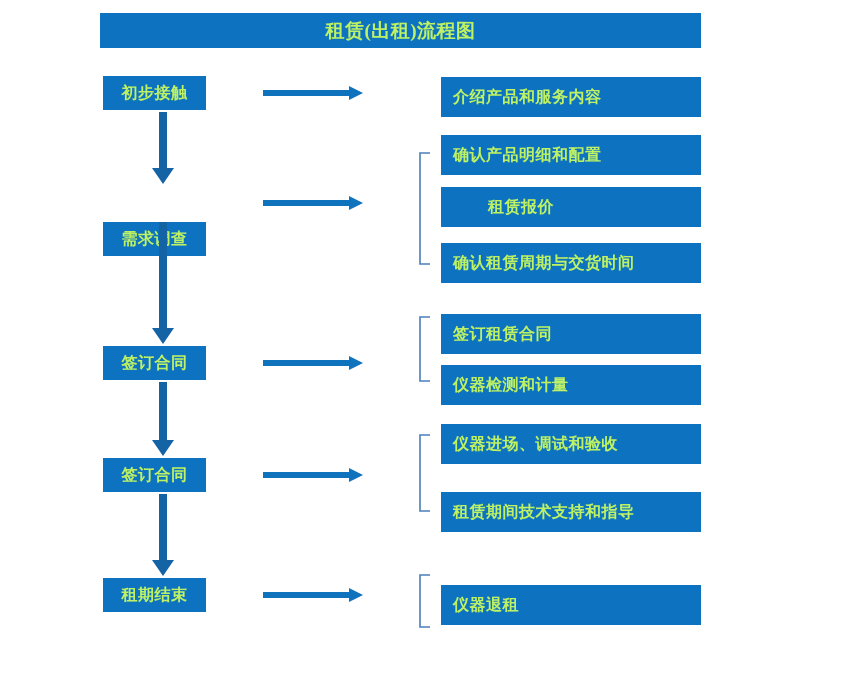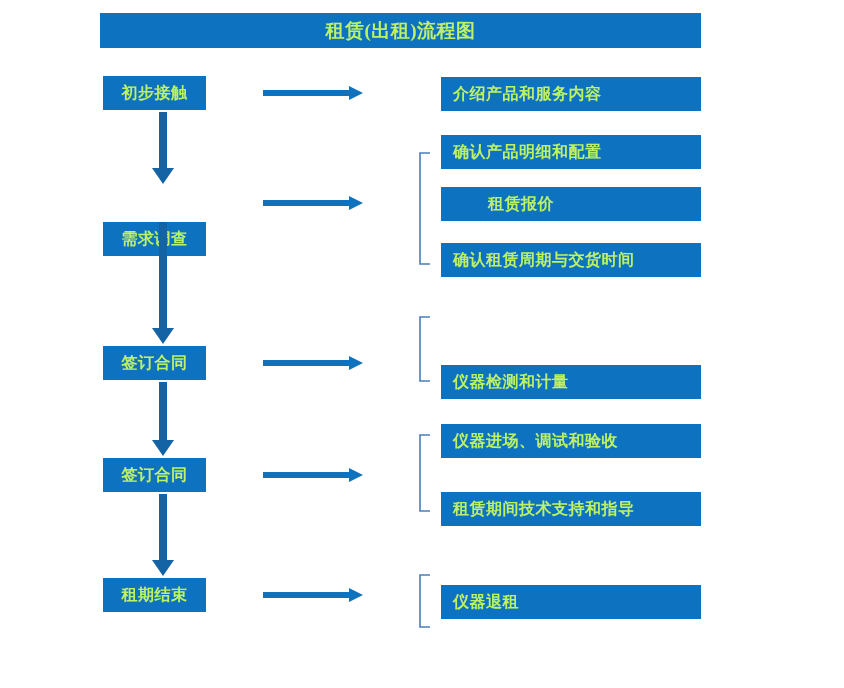--- a/index.html
+++ b/index.html
@@ -38,21 +38,21 @@
   .stage-box {
     left: 103px;
     width: 103px;
     height: 34px;
     justify-content: center;
     font-size: 16px;
   }
   .detail-box {
     left: 441px;
     width: 260px;
-    height: 34px;
+    height: 40px;
     justify-content: flex-start;
     padding-left: 12px;
     font-size: 16px;
   }
   .h-arrow {
     position: absolute;
     left: 263px;
     width: 100px;
     height: 14px;
   }
@@ -147,18 +147,19 @@
   <div class="bracket" style="left:418px; top:574px;">
     <svg width="14" height="54" viewBox="0 0 14 54">
       <path d="M12 1 H2 V53 H12" fill="none" stroke="#4a7ebb" stroke-width="1.6"></path>
     </svg>
   </div>
 
   <div class="box detail-box" style="top:77px;">介绍产品和服务内容</div>
   <div class="box detail-box" style="top:135px;">确认产品明细和配置</div>
   <div class="box detail-box" style="top:187px;padding-left:47px;">租赁报价</div>
   <div class="box detail-box" style="top:243px;">确认租赁周期与交货时间</div>
+  <div class="box detail-box" style="top:314px;">签订租赁合同</div>
   <div class="box detail-box" style="top:365px;">仪器检测和计量</div>
   <div class="box detail-box" style="top:424px;">仪器进场、调试和验收</div>
   <div class="box detail-box" style="top:492px;">租赁期间技术支持和指导</div>
   <div class="box detail-box" style="top:585px;">仪器退租</div>
 
 </div>
 
 </body></html>

